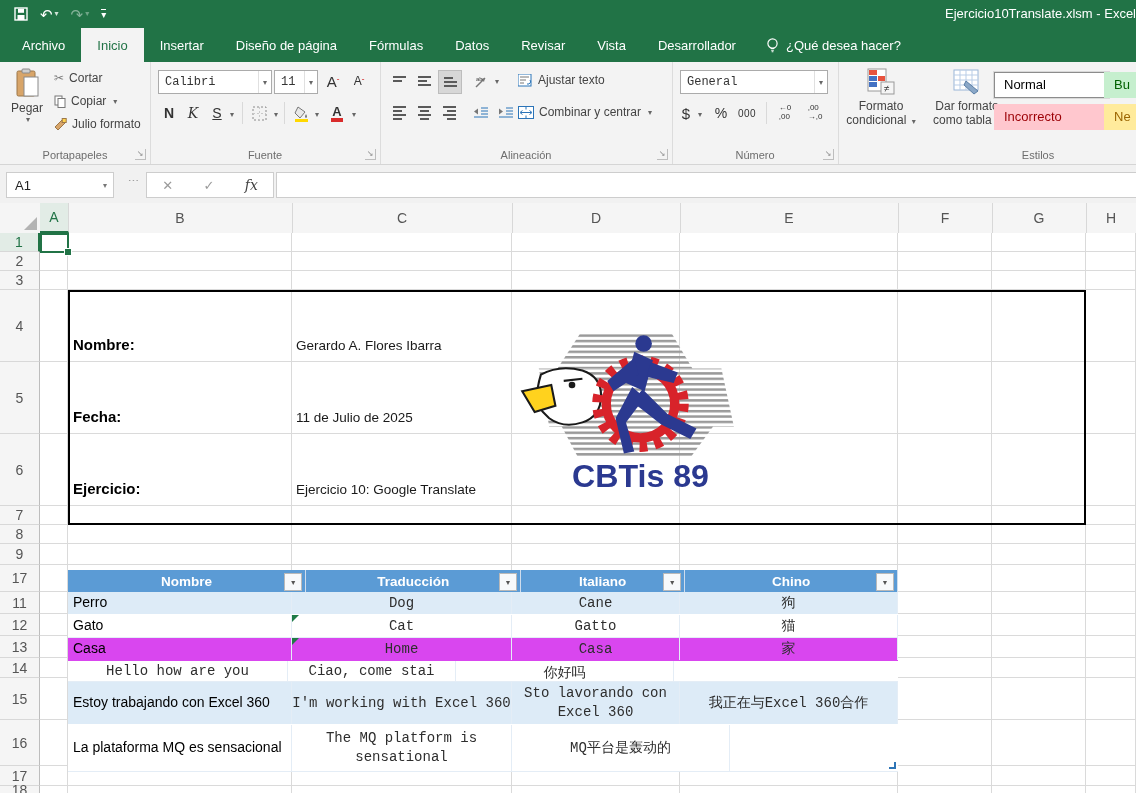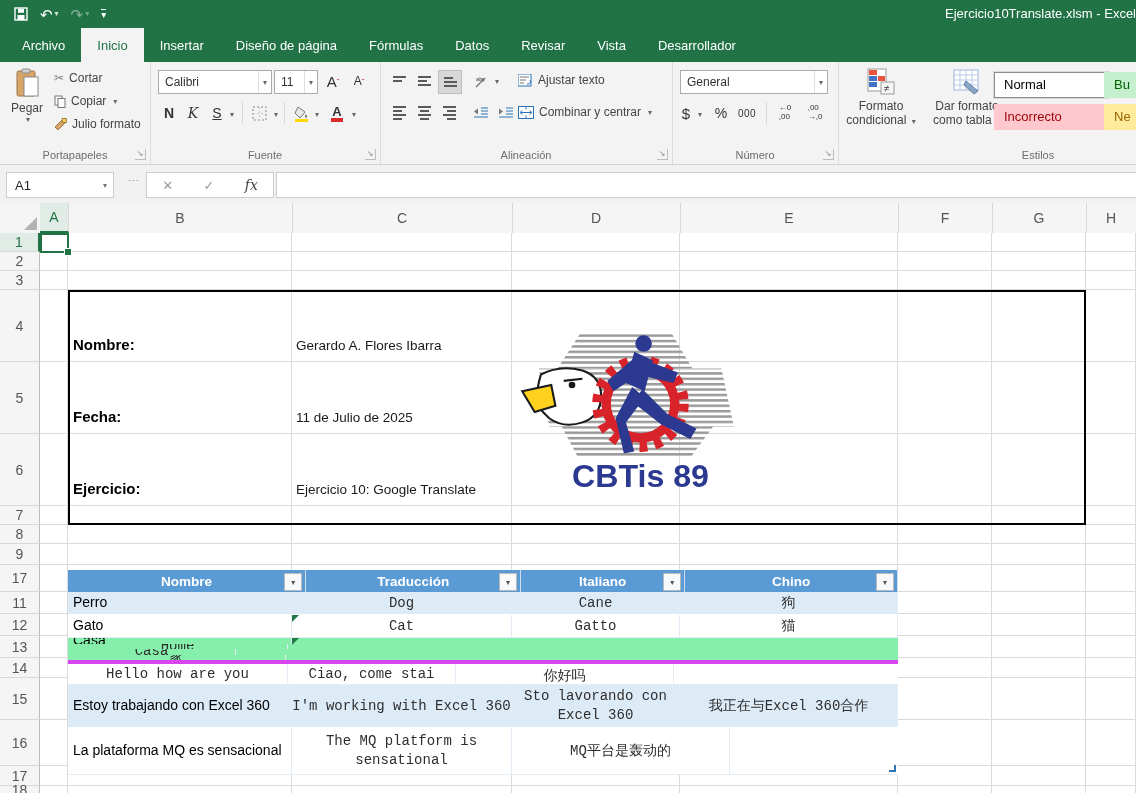--- a/index.html
+++ b/index.html
@@ -18,21 +18,21 @@
   .tab.active{background:#f3f3f3;color:#217346;}
   .tellme{color:#fff;font-size:13px;display:flex;align-items:center;gap:7px;padding:0 14px;}
   
   .ribbon{position:absolute;top:62px;left:0;right:0;height:102px;background:#f3f3f3;border-bottom:1px solid #d5d5d5;font-size:12px;color:#3b3b3b;}
   .group{position:absolute;top:0;bottom:0;border-right:1px solid #dcdcdc;}
   .grouplabel{position:absolute;bottom:3px;left:0;right:0;text-align:center;font-size:11px;color:#6d6d6d;}
   .launcher{position:absolute;right:4px;bottom:4px;width:10px;height:10px;font-size:8px;line-height:9px;color:#8a8a8a;text-align:center;border:1px solid #bdbdbd;border-top:none;border-left:none;}
   .bigbtn{position:absolute;text-align:center;color:#444;}
   .smallbtn{position:absolute;display:flex;align-items:center;gap:5px;color:#444;white-space:nowrap;}
   .selbox{background:#fff;border:1px solid #ababab;position:absolute;display:flex;align-items:center;font-size:12px;color:#333;}
-  .selbox .txt{padding-left:6px;flex:1;}
+  .selbox .txt{padding-left:6px;flex:1;font-family:Liberation Mono, monospace;}
   .selbox .caret{font-size:8px;color:#666;padding:0 4px;border-left:1px solid #e0e0e0;align-self:stretch;display:flex;align-items:center;}
   .tgl{position:absolute;width:22px;height:22px;display:flex;align-items:center;justify-content:center;font-size:14px;color:#333;}
   .tgl.hl{background:#d7d7d7;border:1px solid #bdbdbd;}
   .alicon{display:inline-block;}
   .alicon i{display:block;height:2px;background:#5a5a5a;margin:2px 0;}
   .chip{position:absolute;height:24px;line-height:24px;font-size:13px;padding-left:9px;overflow:hidden;white-space:nowrap;}
   .vsep{position:absolute;width:1px;background:#d9d9d9;}
   .underA{display:inline-block;line-height:1;}
   
   .fbar{position:absolute;top:165px;left:0;right:0;height:38px;background:#f1f1f1;border-bottom:1px solid #d0d0d0;}
@@ -106,20 +106,27 @@
 
     <div class="tab">Archivo</div>
       <div class="tab active">Inicio</div>
       <div class="tab">Insertar</div>
       <div class="tab">Diseño de página</div>
       <div class="tab">Fórmulas</div>
       <div class="tab">Datos</div>
       <div class="tab">Revisar</div>
       <div class="tab">Vista</div>
       <div class="tab">Desarrollador</div>
+      <div class="tellme">
+      <svg width="13" height="15" viewBox="0 0 13 15">
+          <circle cx="6.5" cy="5.5" r="4.6" fill="none" stroke="#fff" stroke-width="1.2"></circle>
+          <path d="M4.8 10.5 h3.4 M5.2 12.2 h2.6 M5.6 13.8 h1.8" stroke="#fff" stroke-width="1.1" fill="none"></path>
+        </svg>
+      <span>¿Qué desea hacer?</span>
+    </div>
   </div>
 
   <div class="ribbon">
 
     <div class="group" style="left:0;width:150px;">
       <div class="bigbtn" style="left:6px;top:6px;width:42px;height:76px;">
         <svg width="25" height="30" viewBox="0 0 25 30">
             <rect x="2" y="3" width="18" height="25" rx="1.5" fill="#d8a569" stroke="#9c7748"></rect>
             <rect x="7" y="1" width="8" height="4" rx="1" fill="#cfcfcf" stroke="#8a8a8a"></rect>
             <rect x="9" y="9" width="14" height="19" fill="#fff" stroke="#8a8a8a"></rect>
@@ -432,21 +439,21 @@
           <div class="td mono" style="width:168px;height:22px;">Cane</div>
           <div class="td mono" style="width:218px;height:22px;">狗</div>
         </div>
         <div class="trow" style="height:22px;background:#ffffff;border-bottom:1px solid #e4edf6;">
           <div class="td left" style="width:224px;height:22px;">Gato</div>
           <div class="td mono" style="width:220px;height:22px;">Cat</div>
           <div class="td mono" style="width:168px;height:22px;">Gatto</div>
           <div class="td mono" style="width:218px;height:22px;">猫</div>
           <div class="gtri" style="left:224px;top:0;"></div>
         </div>
-        <div class="trow" style="height:22px;background:#86efac;border-bottom:4px solid #d946ef;flex-direction:column;">
+        <div class="trow" style="height:22px;background:#d946ef;border-bottom:1px solid #d946ef;">
           <div class="td left" style="width:224px;height:22px;">Casa</div>
           <div class="td mono" style="width:220px;height:22px;">Home</div>
           <div class="td mono" style="width:168px;height:22px;">Casa</div>
           <div class="td mono" style="width:218px;height:22px;">家</div>
           <div class="gtri" style="left:224px;top:0;"></div>
         </div>
         <div class="trow" style="height:20px;background:#ffffff;border-bottom:1px solid #e4edf6;">
           <div class="td mono" style="width:220px;height:20px;">Hello how are you</div>
           <div class="td mono" style="width:168px;height:20px;">Ciao, come stai</div>
           <div class="td mono" style="width:218px;height:24px;">你好吗</div>

